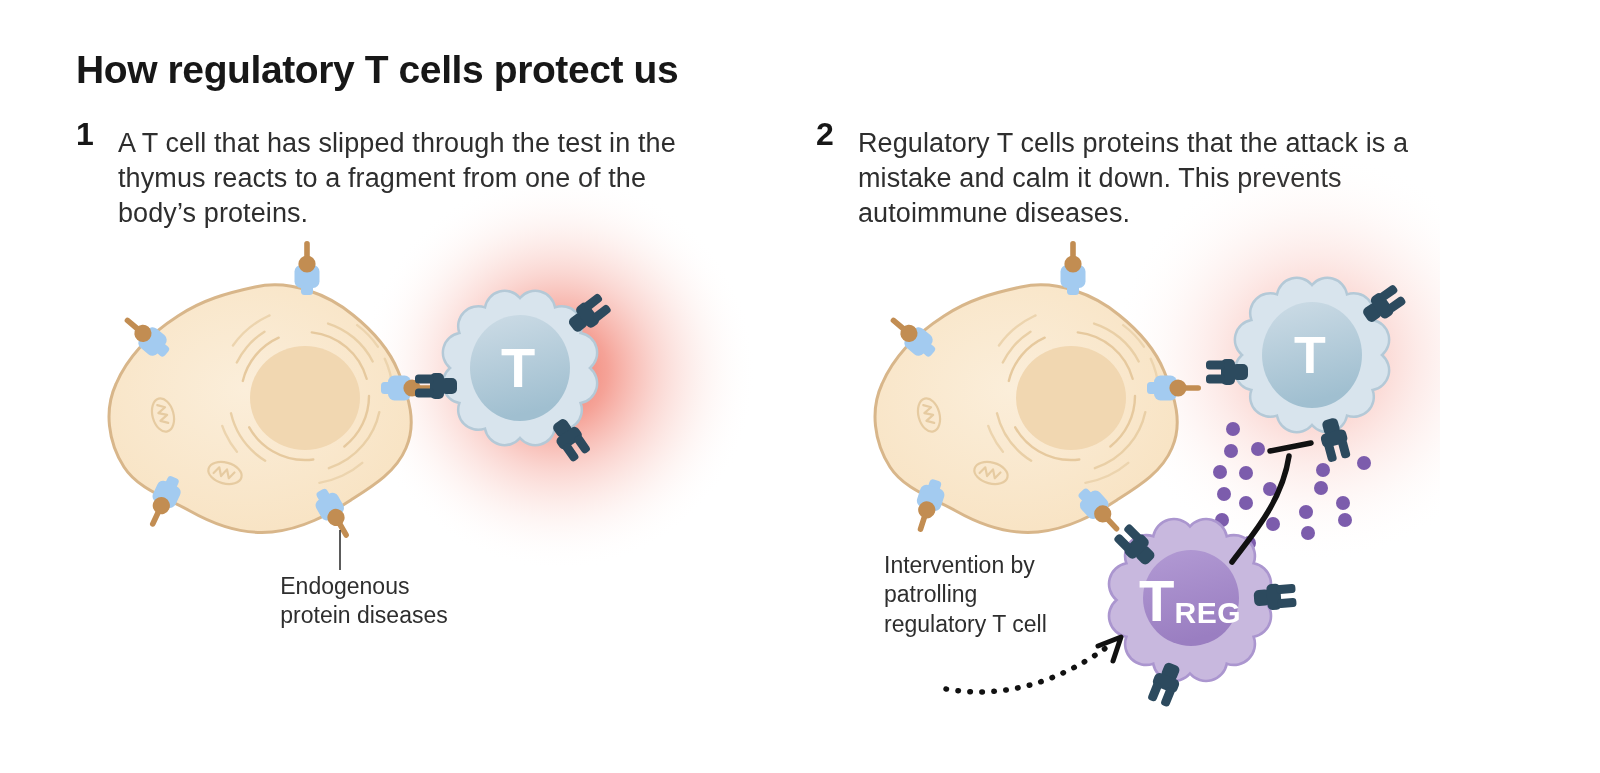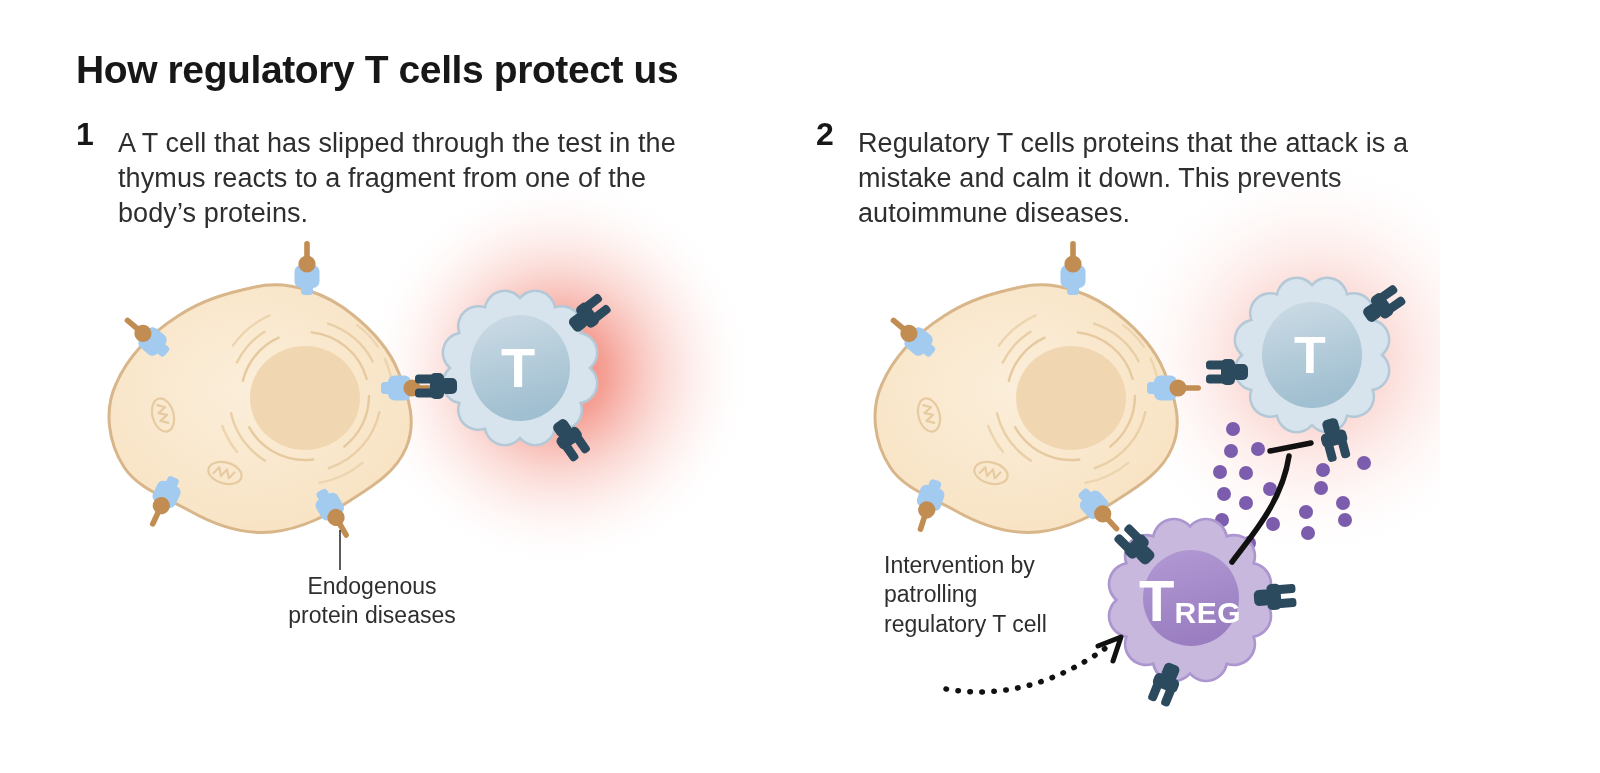--- a/index.html
+++ b/index.html
@@ -30,21 +30,21 @@
   .t-letter-1{left:518px;top:368px;font-size:56px;}
   .t-letter-2{left:1310px;top:355px;font-size:52px;}
   .treg-letter{
     left:1190px;top:601px;display:flex;align-items:flex-end;
   }
   .treg-letter .treg-main{font-size:58px;}
   .treg-letter .treg-sub{font-size:30px;letter-spacing:0.5px;transform:translateY(-2px);}
   .diagram-label{
     position:absolute;font-size:23px;line-height:1.28;color:#2e2e2e;
   }
-  .endo-label{left:372px;top:572px;transform:translateX(-50%);text-align:center;white-space:nowrap;}
+  .endo-label{left:364px;top:572px;transform:translateX(-50%);text-align:left;white-space:nowrap;}
   .interv-label{left:884px;top:551px;text-align:left;white-space:nowrap;}
 </style>
 </head>
 <body>
 
 <div class="canvas">
 
   <h1 class="page-title">How regulatory T cells protect us</h1>
 
   <div class="step step-1">

